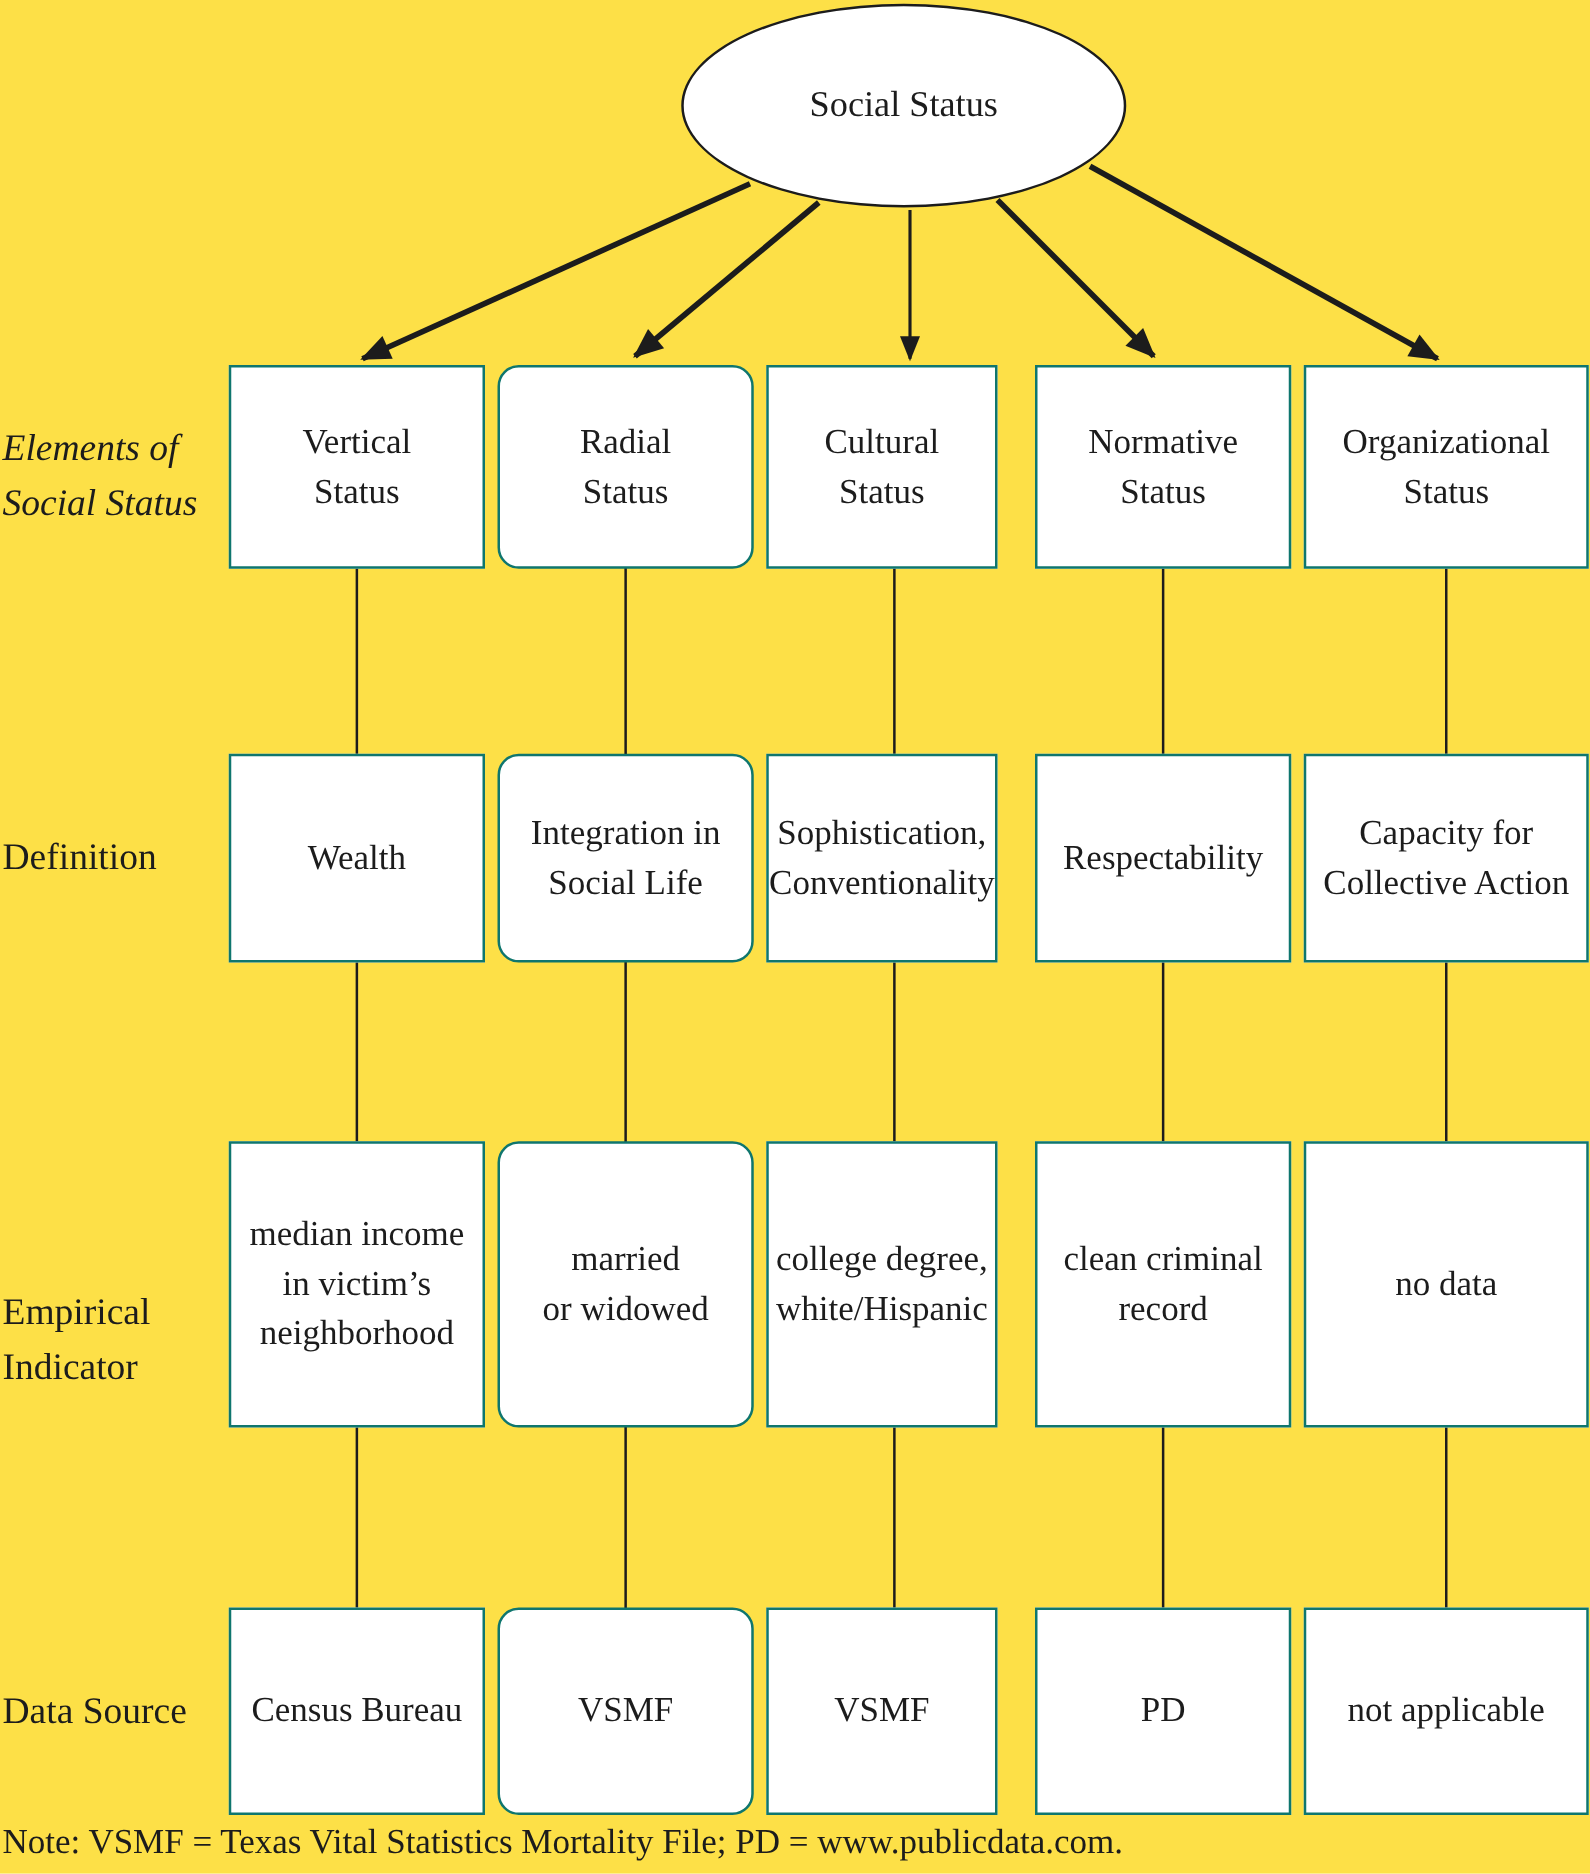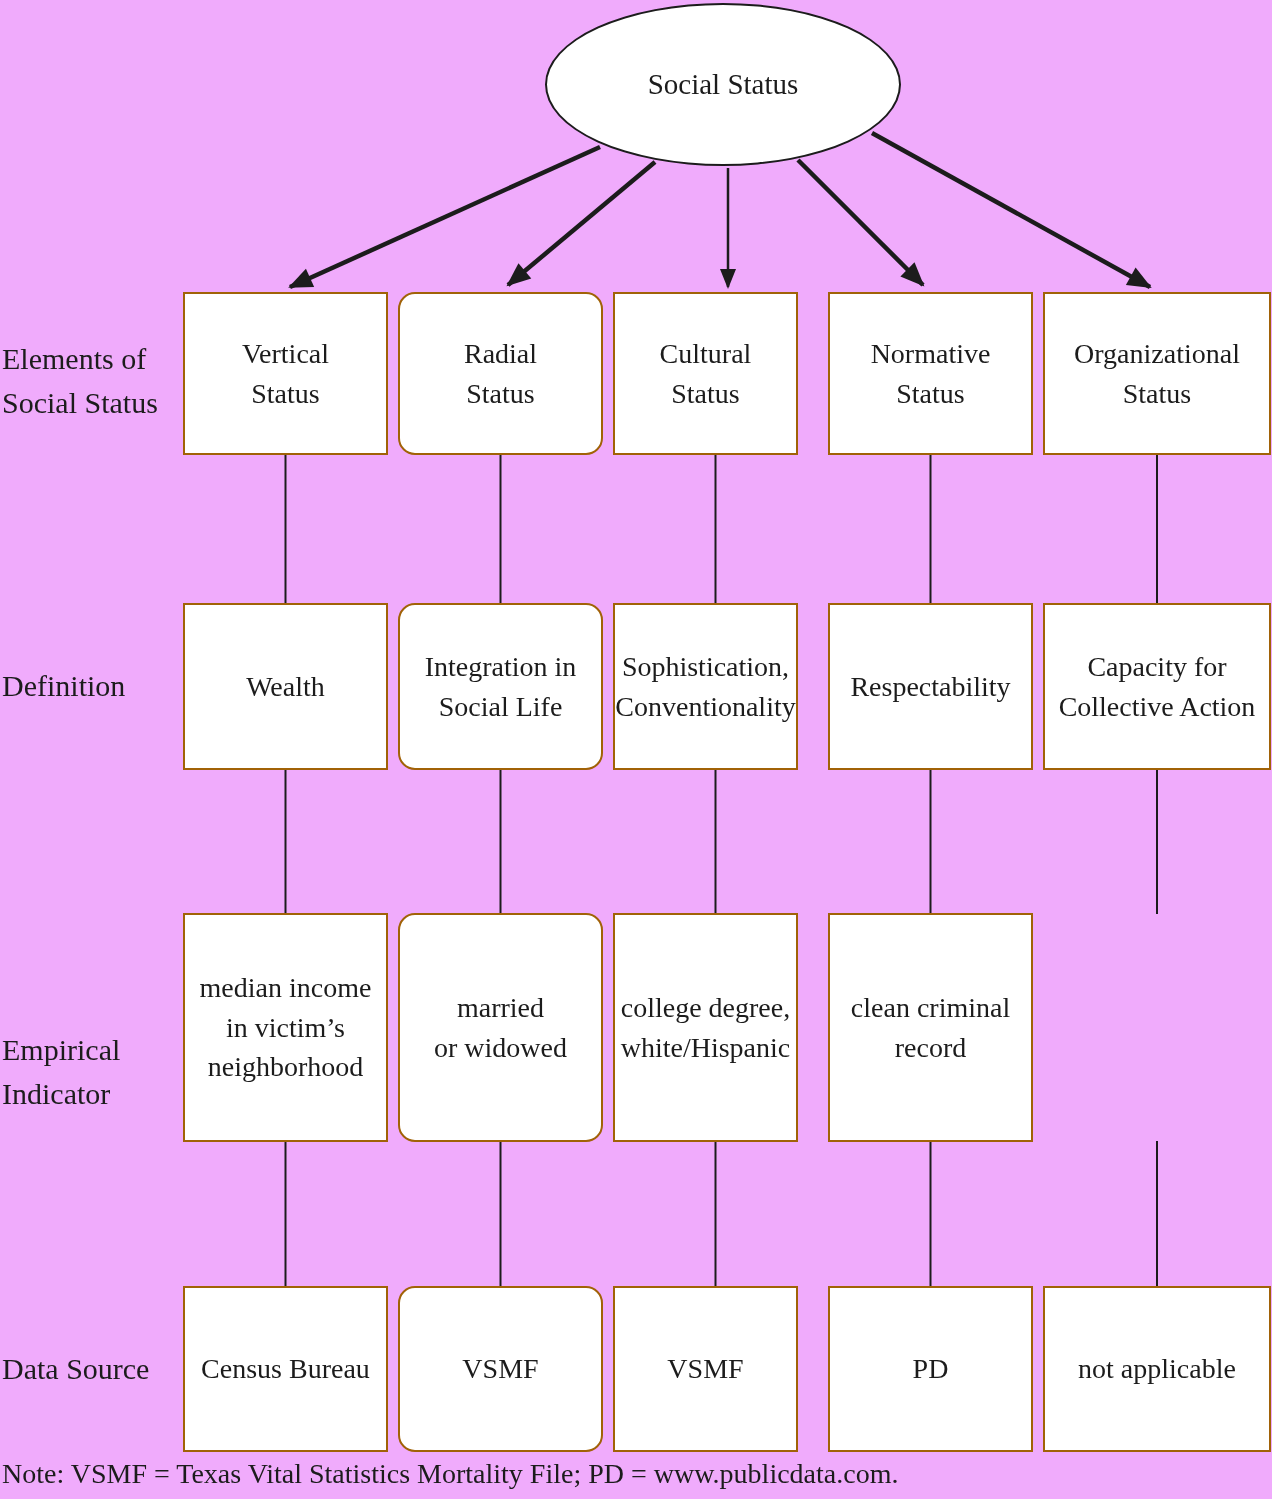--- a/index.html
+++ b/index.html
@@ -1,20 +1,20 @@
 <!DOCTYPE html>
 <html><head>
 <meta charset="utf-8">
 <style>
   html, body { margin: 0; padding: 0; background: #ffffff; }
   .canvas {
     position: relative;
     width: 1272px;
     height: 1499px;
-    background: #f0abfc;
+    background: #fde047;
     font-family: "Liberation Serif", "DejaVu Serif", serif;
     color: #1c1c1c;
     overflow: hidden;
   }
   .wires {
     position: absolute;
     left: 0; top: 0;
     width: 1272px; height: 1499px;
   }
   .ellipse {
@@ -23,21 +23,21 @@
     width: 356px; height: 163px;
     border: 2px solid #1c1c1c;
     border-radius: 50%;
     background: #ffffff;
     display: flex; align-items: center; justify-content: center;
     font-size: 29px;
     box-sizing: border-box;
   }
   .box {
     position: absolute;
-    border: 2px solid #a16207;
+    border: 2px solid #0f766e;
     background: #ffffff;
     box-sizing: border-box;
     display: flex; align-items: center; justify-content: center;
     text-align: center;
     font-size: 28px;
     line-height: 1.42;
     white-space: pre-line;
     padding: 0 2px;
   }
   .c1 { left: 183px; width: 205px; }
@@ -49,21 +49,21 @@
   .r2 { top: 603px;  height: 167px; }
   .r3 { top: 913px;  height: 229px; }
   .r4 { top: 1286px; height: 166px; }
   .rowlabel {
     position: absolute;
     left: 2px;
     font-size: 30px;
     line-height: 1.45;
     white-space: pre-line;
   }
-  .lbl-elements  { top: 337px; }
+  .lbl-elements  { top: 337px; font-style: italic; }
   .lbl-definition{ top: 664px; }
   .lbl-indicator { top: 986px; margin-top: 42px; }
   .lbl-source    { top: 1347px; }
   .note {
     position: absolute;
     left: 2px; top: 1458px;
     font-size: 28px;
     white-space: nowrap;
   }
 </style>
@@ -144,20 +144,21 @@
 
   <div class="box c1 r3">median income
 in victim’s
 neighborhood</div>
   <div class="box c2 r3">married
 or widowed</div>
   <div class="box c3 r3">college degree,
 white/Hispanic</div>
   <div class="box c4 r3">clean criminal
 record</div>
+  <div class="box c5 r3">no data</div>
 
   <div class="box c1 r4">Census Bureau</div>
   <div class="box c2 r4">VSMF</div>
   <div class="box c3 r4">VSMF</div>
   <div class="box c4 r4">PD</div>
   <div class="box c5 r4">not applicable</div>
 
   <div class="note">Note: VSMF = Texas Vital Statistics Mortality File; PD = www.publicdata.com.</div>
 
 </div>

